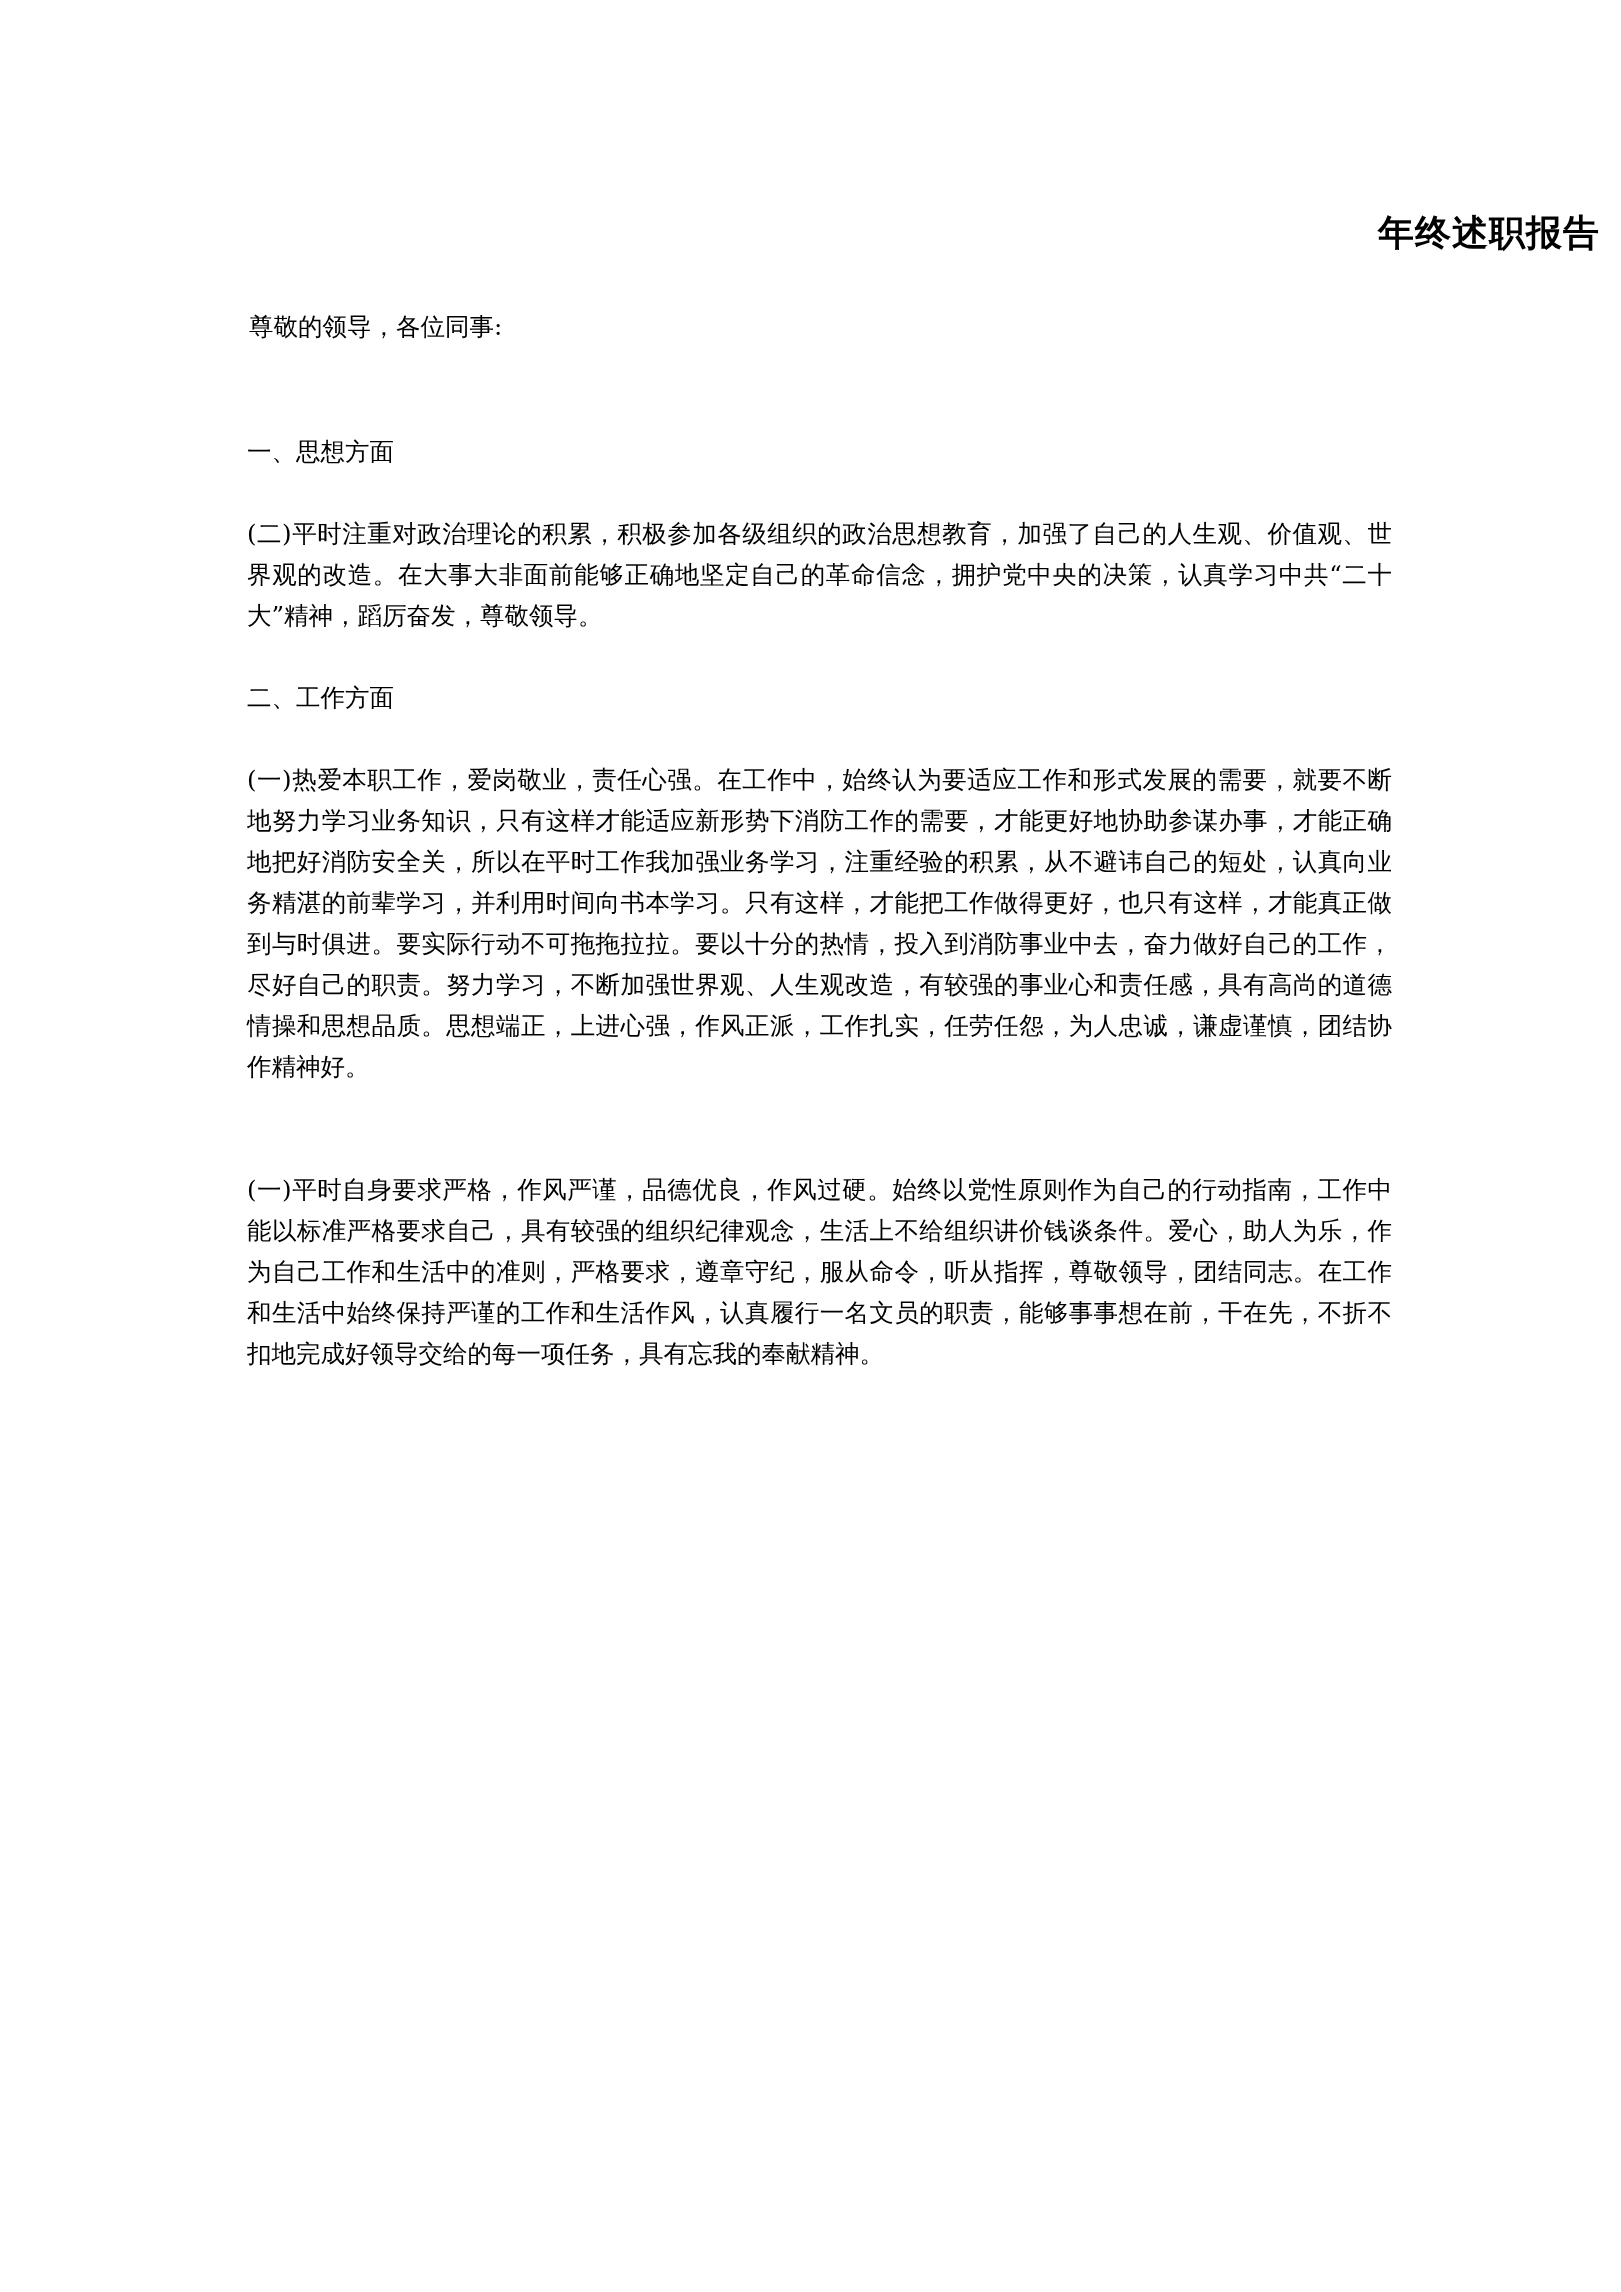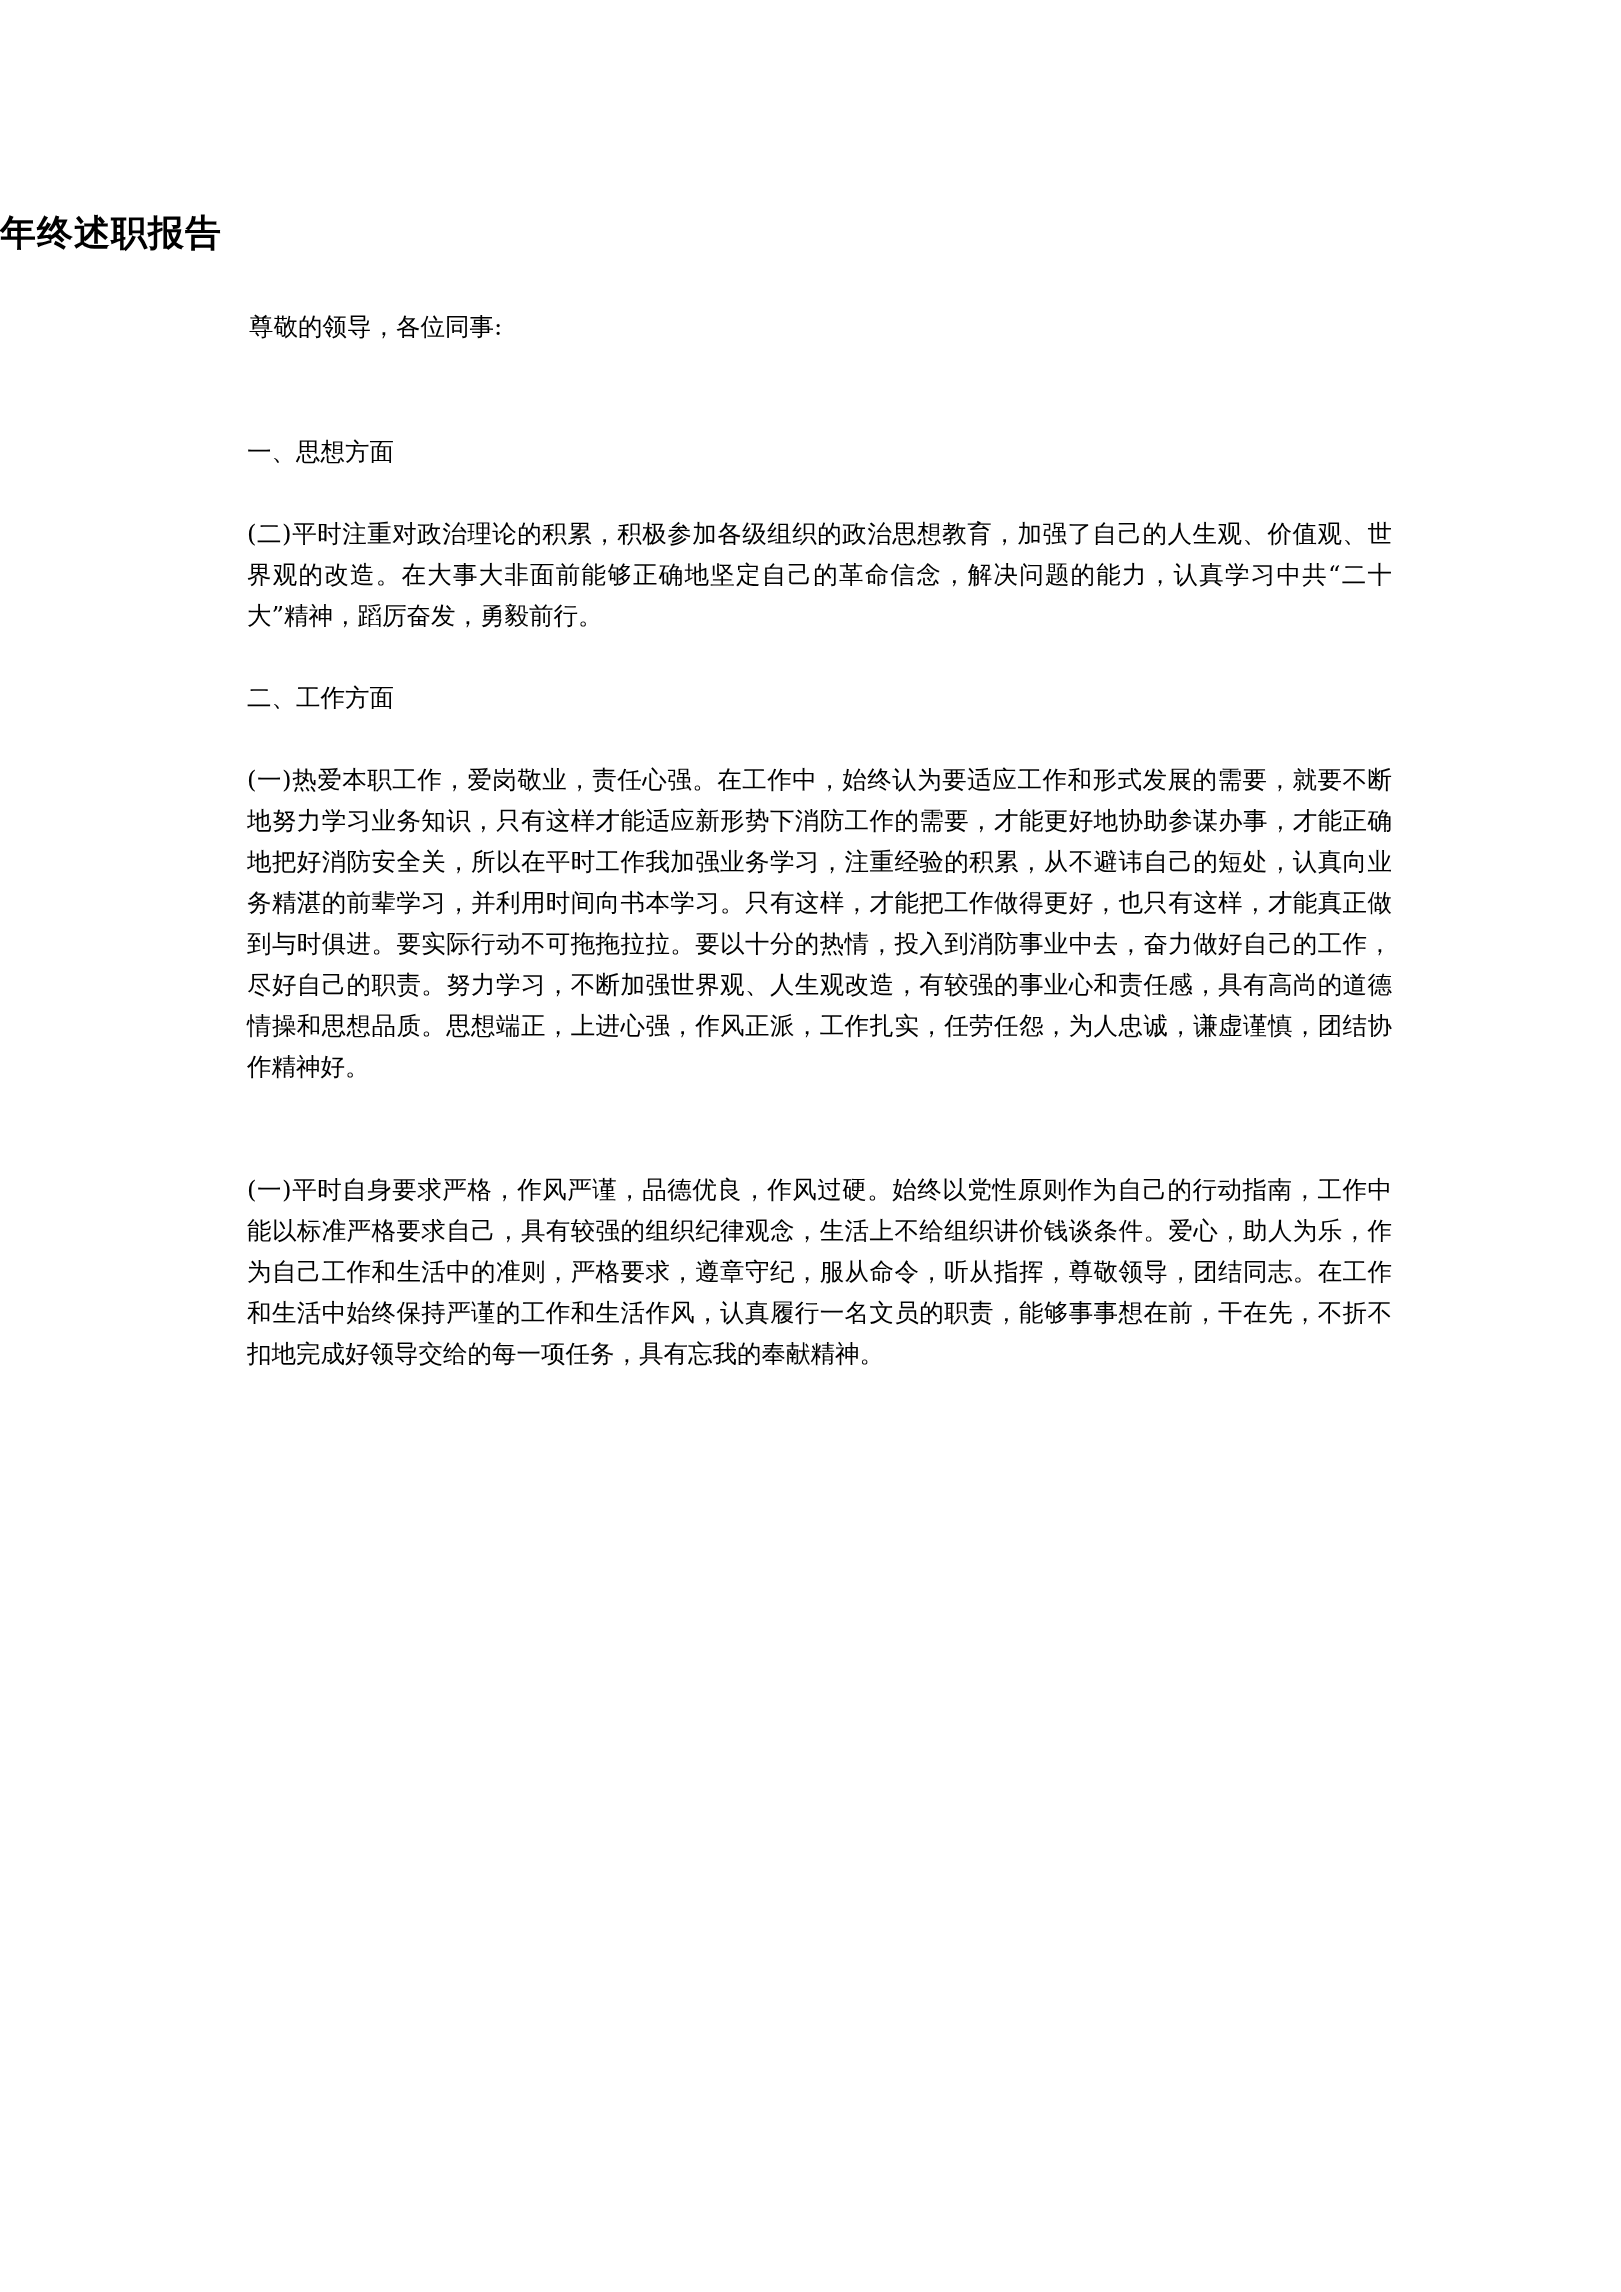--- a/index.html
+++ b/index.html
@@ -4,21 +4,21 @@
 <style>
   html, body { margin: 0; padding: 0; background: #ffffff; }
   body { width: 1621px; height: 2293px; position: relative; overflow: hidden; }
   .page {
     position: absolute; left: 0; top: 0; width: 1621px; height: 2293px;
     background: #ffffff; color: #000000;
     font-family: "DejaVu Serif", "Liberation Serif", serif;
   }
   .title {
     position: absolute; left: 0; width: 1600px; top: 208px;
-    text-align: left; font-size: 36px; font-weight: bold;
+    text-align: right; font-size: 36px; font-weight: bold;
     font-family: "DejaVu Sans", "Liberation Sans", sans-serif;
     letter-spacing: 1px; line-height: 49px;
   }
   .body {
     position: absolute; left: 247px; width: 1145px; top: 304px;
     font-size: 24.5px; line-height: 41px; text-align: justify;
   }
   .salutation { margin: 2px; }
   .para { margin: 0; }
   .indent { text-indent: 51px; }
@@ -31,21 +31,21 @@
 <div class="page">
   <div class="title">年终述职报告</div>
 
   <div class="body">
     <p class="salutation">尊敬的领导，各位同事:</p>
     <div class="gap"></div>
     <div class="gap"></div>
 
     <p class="heading">一、思想方面</p>
     <div class="gap"></div>
-    <p class="para">(二)平时注重对政治理论的积累，积极参加各级组织的政治思想教育，加强了自己的人生观、价值观、世界观的改造。在大事大非面前能够正确地坚定自己的革命信念，解决问题的能力，认真学习中共“二十大”精神，蹈厉奋发，勇毅前行。</p>
+    <p class="para">(二)平时注重对政治理论的积累，积极参加各级组织的政治思想教育，加强了自己的人生观、价值观、世界观的改造。在大事大非面前能够正确地坚定自己的革命信念，拥护党中央的决策，认真学习中共“二十大”精神，蹈厉奋发，尊敬领导。</p>
     <div class="gap"></div>
 
     <p class="heading">二、工作方面</p>
     <div class="gap"></div>
     <p class="para">(一)热爱本职工作，爱岗敬业，责任心强。在工作中，始终认为要适应工作和形式发展的需要，就要不断地努力学习业务知识，只有这样才能适应新形势下消防工作的需要，才能更好地协助参谋办事，才能正确地把好消防安全关，所以在平时工作我加强业务学习，注重经验的积累，从不避讳自己的短处，认真向业务精湛的前辈学习，并利用时间向书本学习。只有这样，才能把工作做得更好，也只有这样，才能真正做到与时俱进。要实际行动不可拖拖拉拉。要以十分的热情，投入到消防事业中去，奋力做好自己的工作，尽好自己的职责。努力学习，不断加强世界观、人生观改造，有较强的事业心和责任感，具有高尚的道德情操和思想品质。思想端正，上进心强，作风正派，工作扎实，任劳任怨，为人忠诚，谦虚谨慎，团结协作精神好。</p>
     <div class="gap"></div>
 
     <div class="gap"></div>
     <p class="para">(一)平时自身要求严格，作风严谨，品德优良，作风过硬。始终以党性原则作为自己的行动指南，工作中能以标准严格要求自己，具有较强的组织纪律观念，生活上不给组织讲价钱谈条件。爱心，助人为乐，作为自己工作和生活中的准则，严格要求，遵章守纪，服从命令，听从指挥，尊敬领导，团结同志。在工作和生活中始终保持严谨的工作和生活作风，认真履行一名文员的职责，能够事事想在前，干在先，不折不扣地完成好领导交给的每一项任务，具有忘我的奉献精神。</p>
   </div>

